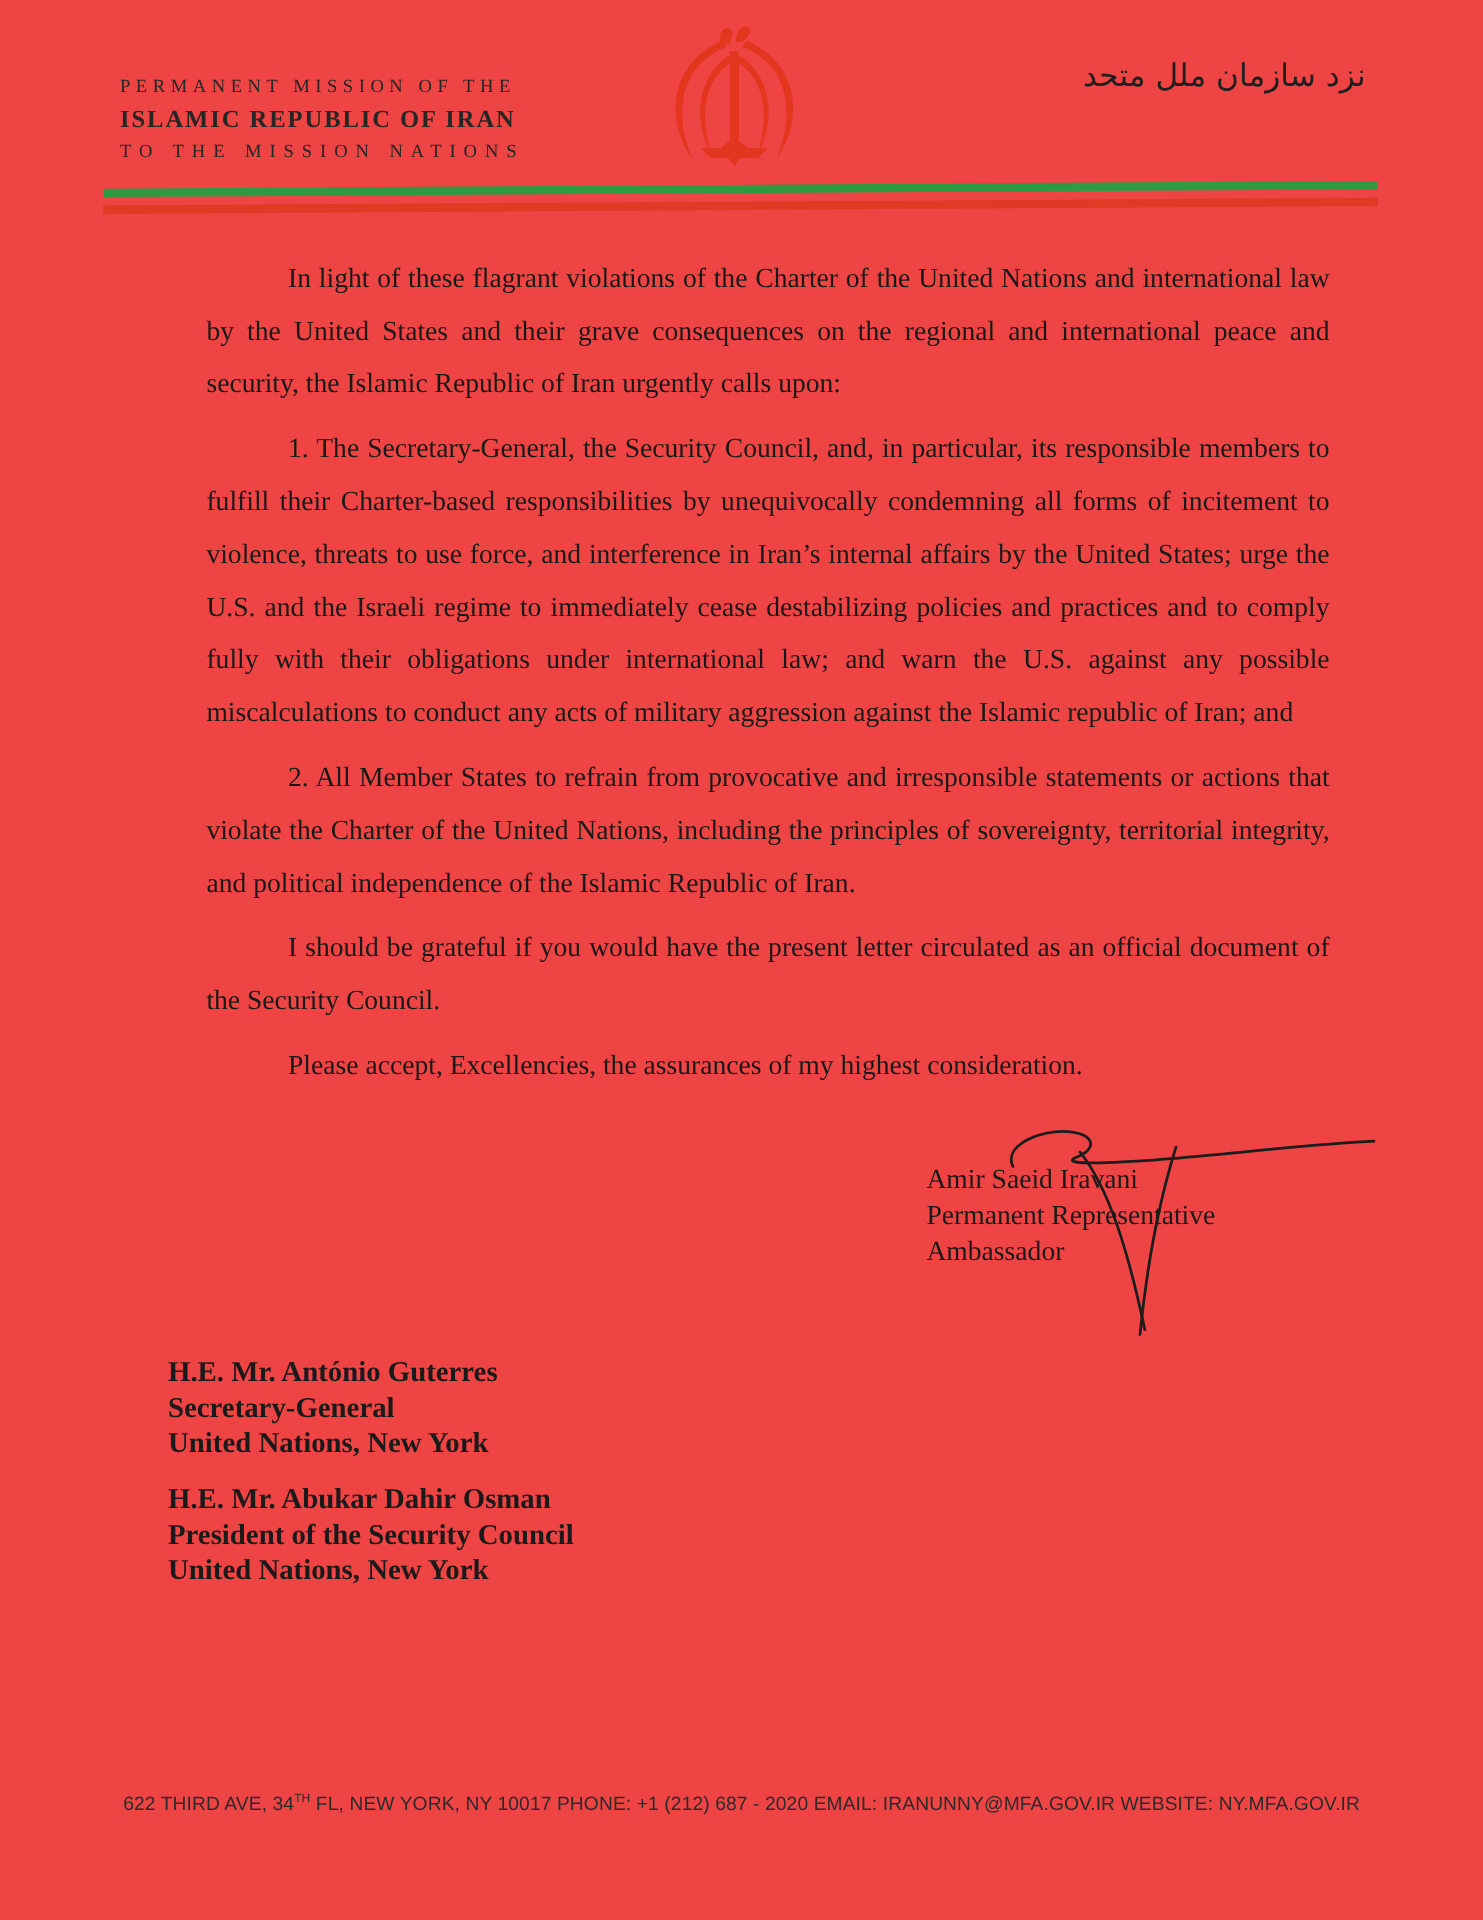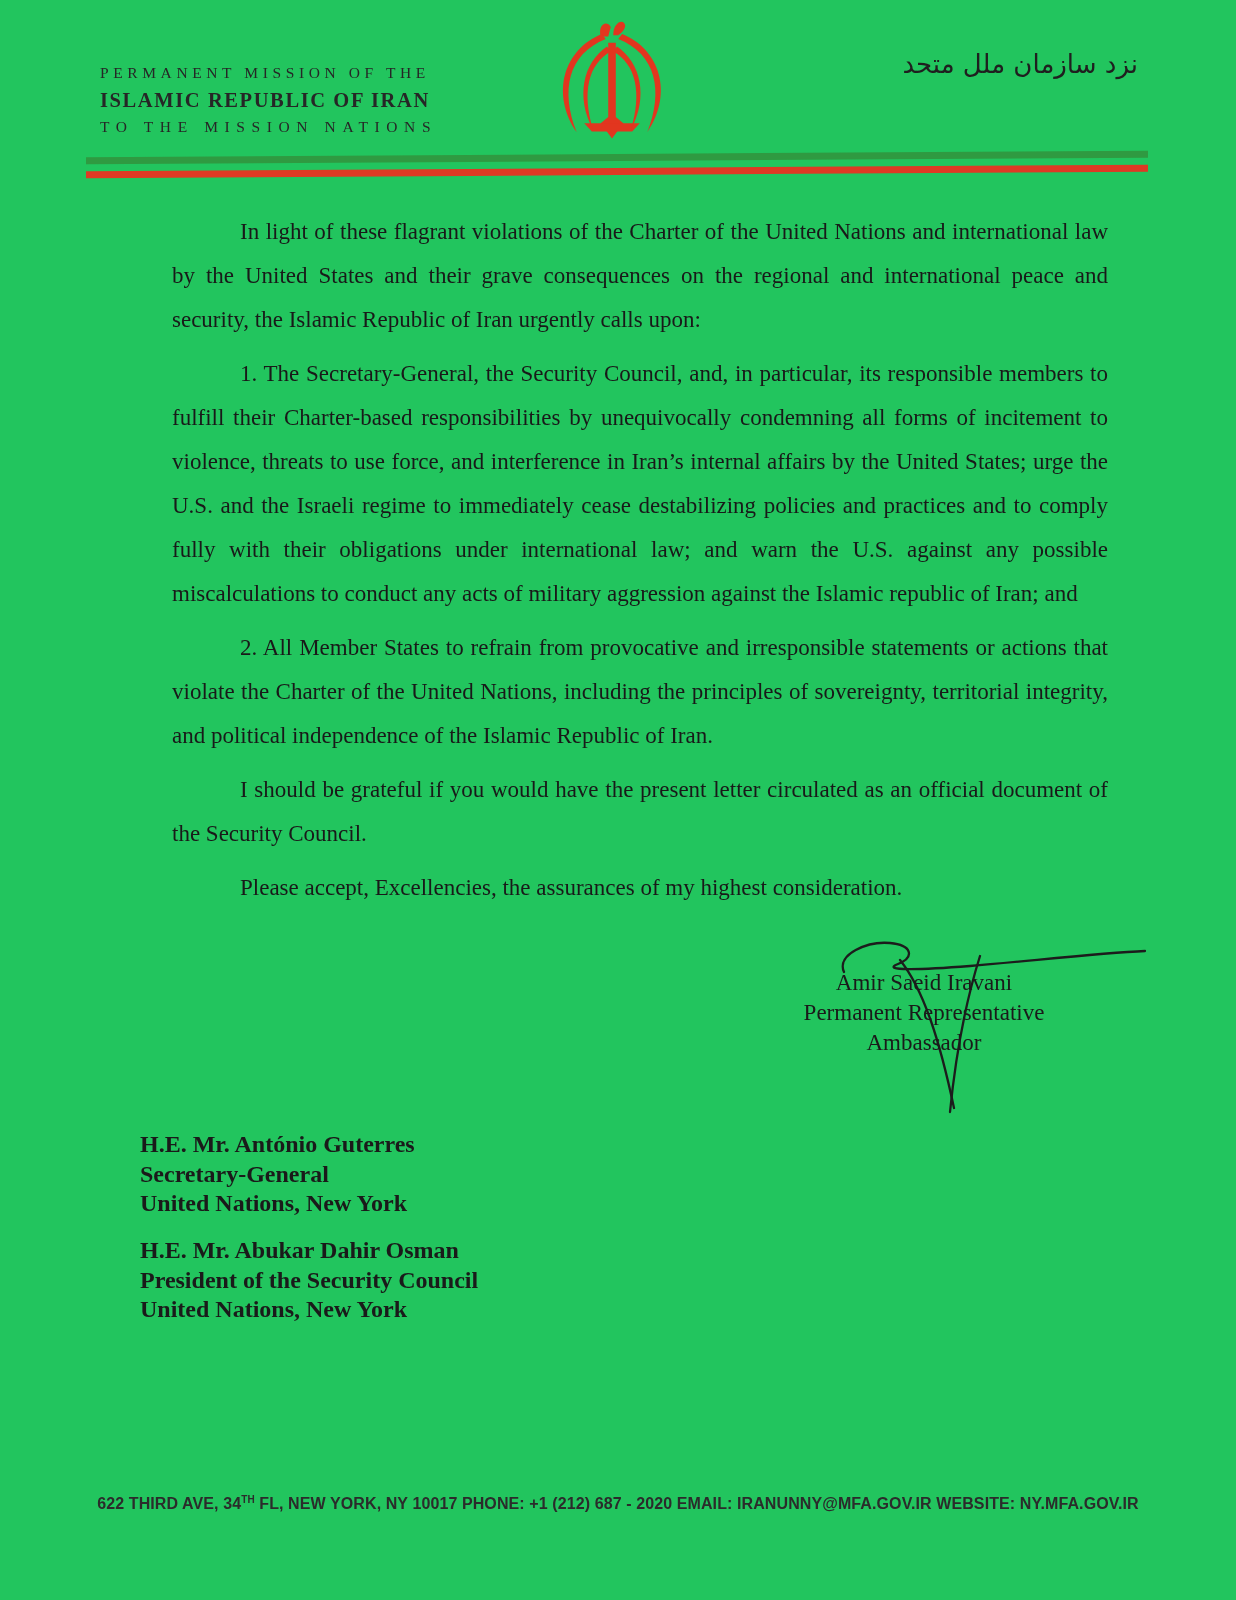--- a/index.html
+++ b/index.html
@@ -2,21 +2,21 @@
 <html><head>
 <meta charset="utf-8">
 <style>
   * { margin: 0; padding: 0; box-sizing: border-box; }
   html, body { background: #e9e9e9; }
   .page {
     position: relative;
     width: 1236px;
     height: 1600px;
     margin: 0 auto;
-    background: #22c55e;
+    background: #ef4444;
     overflow: hidden;
     font-family: "Liberation Serif", serif;
     color: #1d1d1d;
   }
 
   
   .mission {
     position: absolute;
     left: 100px;
     top: 64px;
@@ -89,24 +89,23 @@
   
   .signature-stroke {
     position: absolute;
     left: 828px;
     top: 932px;
     width: 330px;
     height: 185px;
   }
   .sig-block {
     position: absolute;
-    left: 756px;
+    left: 772px;
     top: 968px;
     width: 336px;
-    text-align: center;
     font-size: 23px;
     line-height: 30px;
     color: #1a1a1a;
   }
 
   
   .addressee {
     position: absolute;
     left: 140px;
     font-size: 24px;
@@ -119,21 +118,21 @@
 
   
   .footer {
     position: absolute;
     left: 0;
     top: 1494px;
     width: 100%;
     text-align: center;
     font-family: "Liberation Sans", sans-serif;
     font-size: 16px;
-    font-weight: 700;
+    font-weight: 400;
     letter-spacing: 0.1px;
     color: #2b2b2b;
     white-space: nowrap;
   }
   .footer sup {
     font-size: 10px;
     vertical-align: 6px;
   }
 </style>
 </head>

